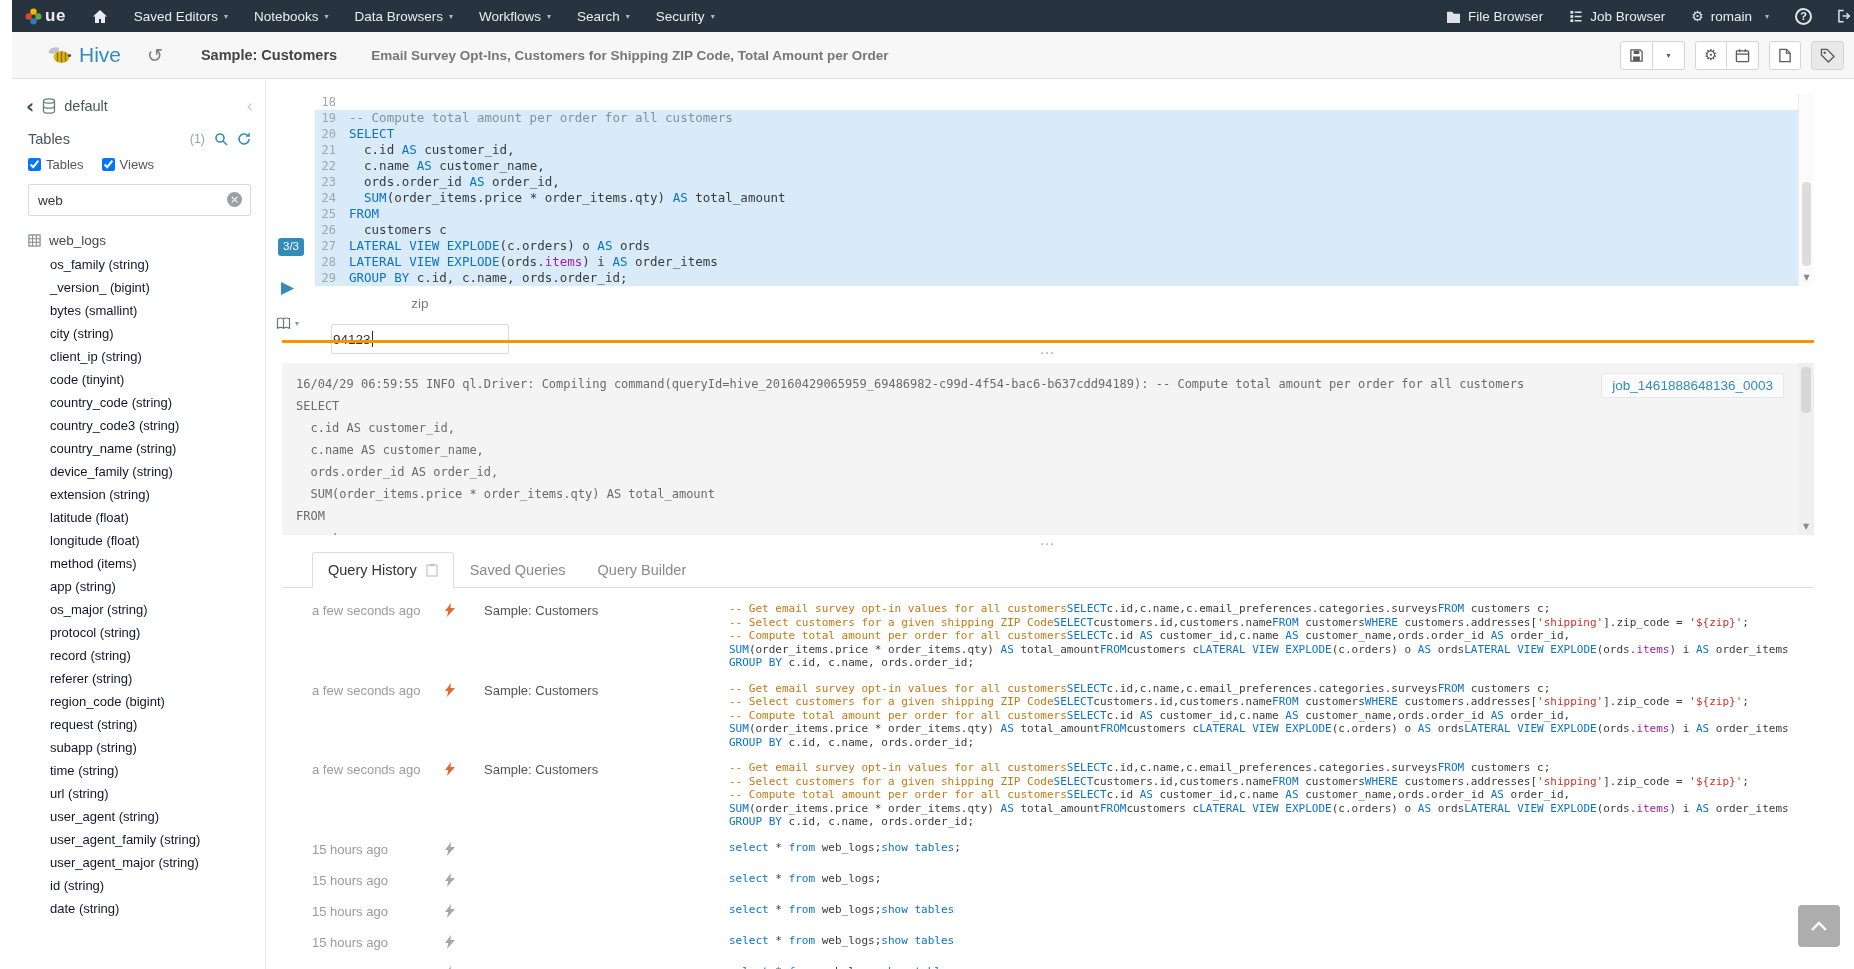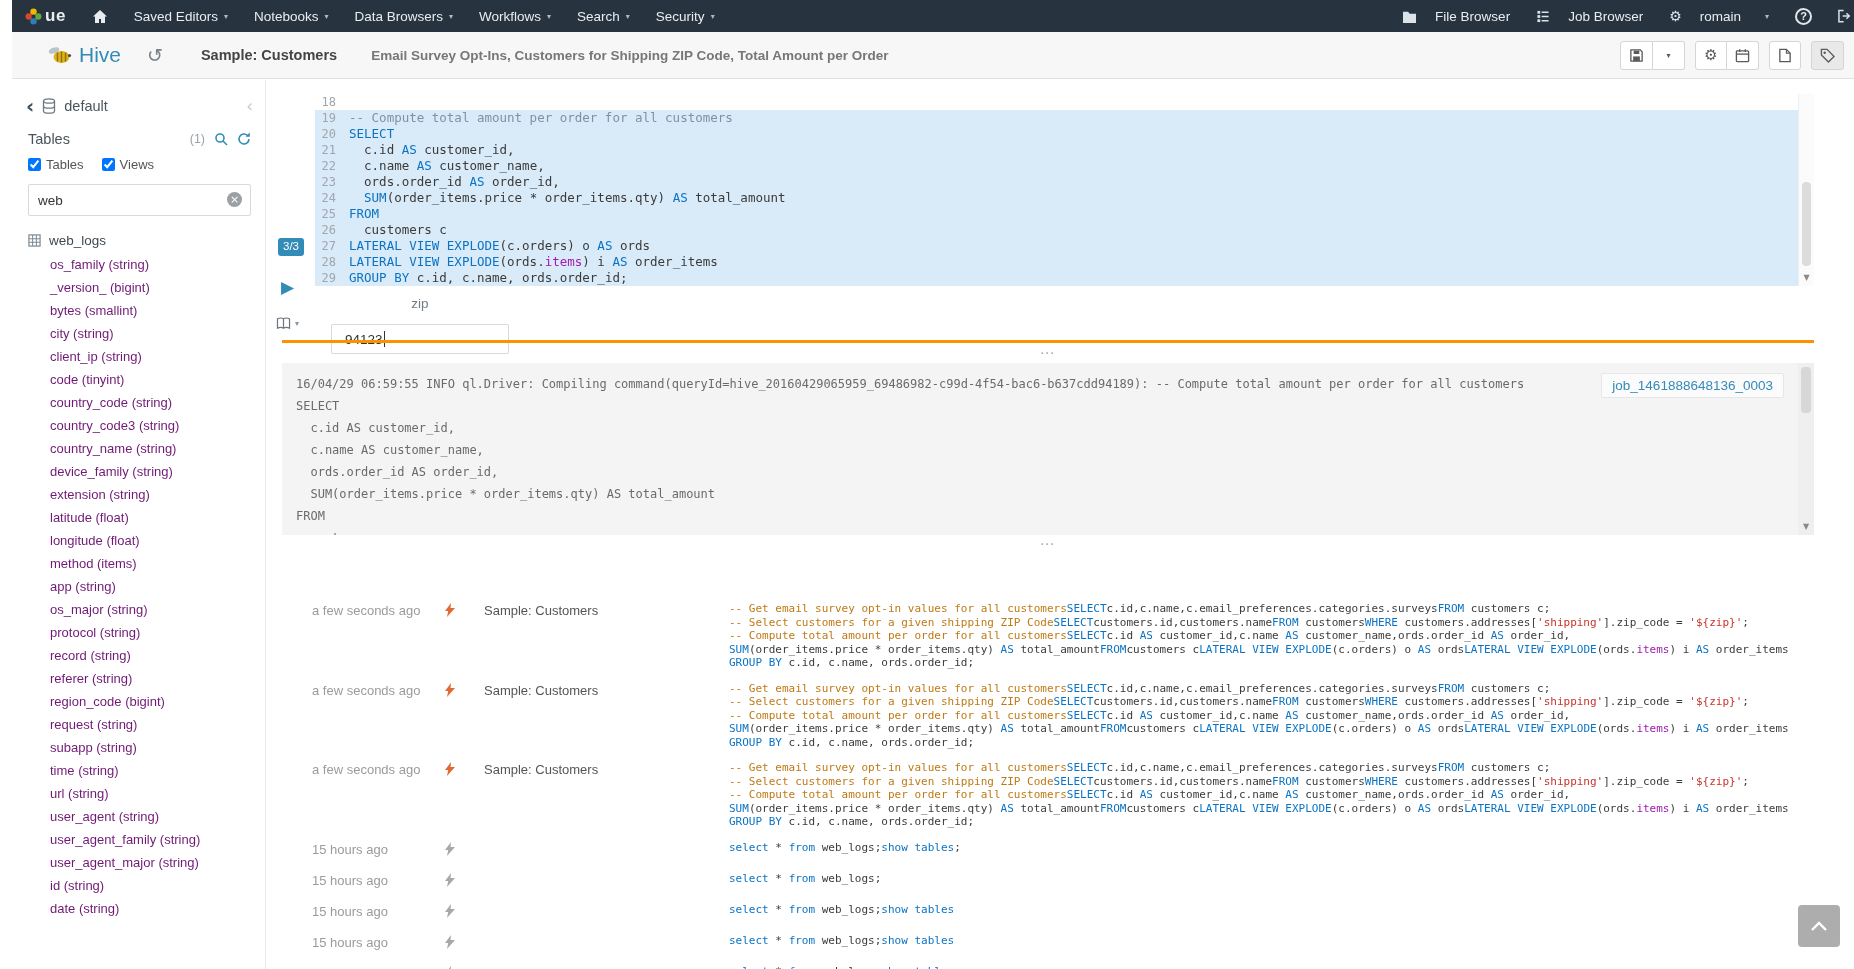--- a/index.html
+++ b/index.html
@@ -9,21 +9,21 @@
   a { text-decoration:none; cursor:pointer; }
   .glyph { font-family:"DejaVu Sans","Liberation Sans",sans-serif; }
 
   
   .navbar { position:absolute; top:0; left:0; right:0; height:32px; background:#27333e; display:flex; align-items:stretch; color:#e9edf0; font-size:13.5px; z-index:20; }
   .navbar a { display:flex; align-items:center; padding:0 13px; color:#e9edf0; }
   .brand { padding:0 10px 0 16px; gap:2px; }
   .brand-txt { font-weight:bold; font-size:17px; letter-spacing:.5px; margin-left:1px; }
   .caret { font-size:8px; margin-left:6px; color:#aeb9c2; }
   .nav-right { margin-left:auto; display:flex; }
-  .nav-right a { gap:18px; }
+  .nav-right a { gap:7px; }
   .help-circle { width:17px; height:17px; border:2px solid #dfe5ea; border-radius:50%; display:flex; align-items:center; justify-content:center; font-size:11px; font-weight:bold; }
   .gear-glyph { font-size:14px; color:#dfe5ea; }
 
   
   .subheader { position:absolute; top:32px; left:0; right:0; height:47px; background:#f7f7f7; border-bottom:1px solid #e2e2e2; display:flex; align-items:center; z-index:10; }
   .app-brand { display:flex; align-items:center; gap:7px; padding-left:34px; }
   .app-name { color:#338bb8; font-size:21px; }
   .hist-btn { color:#7a8087; font-size:19px; margin-left:26px; }
   .q-title { font-size:14.5px; font-weight:bold; color:#444; margin-left:38px; }
   .q-desc { font-size:13.5px; color:#777; margin-left:34px;font-weight:bold; }
@@ -47,21 +47,21 @@
   .th-label { font-size:14.5px; color:#4a545c; }
   .cnt { margin-left:auto; color:#9aa2a9; font-size:12.5px; }
   .assist-tables-head a { display:flex; align-items:center; }
   .assist-filters { display:flex; gap:18px; padding:5px 16px 8px; }
   .assist-filters label { display:flex; gap:5px; align-items:center; font-size:13px; color:#555; cursor:pointer; }
   .assist-filters input { margin:0; width:13px; height:13px; }
   .assist-search { position:relative; margin:4px 14px 10px 16px; }
   .assist-search input { width:100%; height:32px; border:1px solid #d9d9d9; border-radius:2px; padding:0 28px 0 9px; font-size:13.5px; color:#333; font-family:inherit; outline:none; }
   .clear { position:absolute; right:9px; top:8px; width:15px; height:15px; background:#9aa0a5; color:#fff; border-radius:50%; font-size:11px; display:flex; align-items:center; justify-content:center; cursor:pointer; line-height:1; }
   .table-row { display:flex; align-items:center; gap:8px; padding:7px 16px 5px; color:#3f4951; font-size:13.5px; cursor:pointer; }
-  .col-item { padding:3px 8px 3px 38px; height:23px; line-height:17px; font-size:13px; color:#701a75; cursor:pointer; white-space:nowrap; }
+  .col-item { padding:3px 8px 3px 38px; height:23px; line-height:17px; font-size:13px; color:#0f172a; cursor:pointer; white-space:nowrap; }
 
   
   .main { position:absolute; top:80px; left:255px; right:0; bottom:0; background:#fff; }
 
   .exec-badge { position:absolute; left:11px; top:158px; background:#338bb8; color:#fff; font-size:11.5px; padding:2px 5px; border-radius:3px; line-height:1.2; }
   .play-btn { position:absolute; left:14px; top:199px; color:#338bb8; background:none; border:none; font-size:17px; cursor:pointer; padding:0; line-height:1; }
   .var-icon { position:absolute; left:9px; top:237px; display:flex; align-items:center; gap:3px; cursor:pointer; color:#6b7681; }
   .var-icon .caret { color:#8b949c; margin-left:1px; }
 
   .editor { position:absolute; left:48px; top:14px; right:52px; height:192px; background:#fff; }
@@ -74,21 +74,21 @@
   .tk-cm  { color:#7e93a2; }
   .tk-cmo { color:#bf7a16; }
   .tk-st  { color:#c7352b; }
   .tk-kw2 { color:#a21caf; }
   .ed-sb { position:absolute; right:0; top:0; bottom:0; width:16px; background:#fbfbfb; border-left:1px solid #eee; }
   .sb-thumb { position:absolute; left:3px; right:3px; top:46%; bottom:20px; background:#dcdcdc; border-radius:4px; }
   .sb-btn { position:absolute; bottom:1px; left:0; right:0; height:15px; text-align:center; font-size:8px; color:#8a8a8a; line-height:15px; cursor:pointer; }
 
   .var-row { position:absolute; left:64px; top:216px; display:flex; align-items:center; gap:13px;flex-direction:column; }
   .var-row label { color:#737d85; font-size:13.5px; }
-  .var-input { width:178px; height:30px; border:1px solid #d9d9d9; border-radius:2px; background:#fff; display:flex; align-items:center; padding:0 13px; font-size:13.5px; color:#333; cursor:text; }
+  .var-input { width:178px; height:30px; border:1px solid #d9d9d9; border-radius:2px; background:#fff; display:flex; align-items:center; padding:0 1px; font-size:13.5px; color:#333; cursor:text; }
   .tcursor { width:1px; height:16px; background:#333; margin-left:1px; }
 
   .progress { position:absolute; left:15px; right:52px; top:260px; height:3px; background:#fb9200; }
   .grip { position:absolute; left:15px; right:52px; text-align:center; color:#b0b0b0; font-size:15px; letter-spacing:2px; height:12px; line-height:10px; cursor:row-resize; }
   .grip1 { top:268px; } .grip2 { top:459px; }
 
   .log { position:absolute; left:15px; right:52px; top:283px; height:172px; background:#f4f4f4; overflow:hidden; }
   .log-inner { padding:10px 14px; }
   .log-line { font-family:"DejaVu Sans Mono", monospace; font-size:12px; line-height:22px; color:#6b6b6b; white-space:pre; }
   .job-link { position:absolute; right:30px; top:10px; color:#338bb8; font-size:13.5px; background:#fbfbfb; border:1px solid #e7e7e7; padding:4px 10px; border-radius:2px; }
@@ -446,20 +446,33 @@
         </div>
       <a class="job-link">job_1461888648136_0003</a>
       <div class="log-sb">
         <span class="sb-thumb"></span>
         <span class="sb-btn glyph">▼</span>
       </div>
     </div>
 
     <div class="grip grip2 glyph">⋯</div>
 
+    <div class="tabs">
+      <a class="tab active">
+        <span>Query History</span>
+        <span style="display:flex;opacity:.55;">
+          <svg width="12" height="14" viewBox="0 0 12 14">
+              <rect x="1" y="2" width="10" height="11" fill="none" stroke="#9a9a9a" stroke-width="1.3"></rect>
+              <rect x="3.5" y="0.8" width="5" height="2.4" fill="#9a9a9a"></rect>
+            </svg>
+        </span>
+      </a>
+      <a class="tab">Saved Queries</a>
+      <a class="tab">Query Builder</a>
+    </div>
 
     <div class="history" id="history-rows">
         <div class="h-row">
           <div class="h-time">a few seconds ago</div>
           <div class="h-status"><svg width="12" height="14" viewBox="0 0 12 14">
               <path d="M7 0 1 8h3.2L3 14l8-9H6.5z" fill="#dd6b33"></path>
             </svg></div>
           <div class="h-name">Sample: Customers</div>
           <div class="h-sql"><span class="tk-cmo">-- Get email survey opt-in values for all customers</span><span class="tk-kw">SELECT</span><span class="tk-pl">c.id,c.name,c.email_preferences.categories.surveys</span><span class="tk-kw">FROM</span><span class="tk-pl"> customers c;</span><br><span class="tk-cmo">-- Select customers for a given shipping ZIP Code</span><span class="tk-kw">SELECT</span><span class="tk-pl">customers.id,customers.name</span><span class="tk-kw">FROM</span><span class="tk-pl"> customers</span><span class="tk-kw">WHERE</span><span class="tk-pl"> customers.addresses[</span><span class="tk-st">'shipping'</span><span class="tk-pl">].zip_code = </span><span class="tk-st">'${zip}'</span><span class="tk-pl">;</span><br><span class="tk-cmo">-- Compute total amount per order for all customers</span><span class="tk-kw">SELECT</span><span class="tk-pl">c.id </span><span class="tk-kw">AS</span><span class="tk-pl"> customer_id,c.name </span><span class="tk-kw">AS</span><span class="tk-pl"> customer_name,ords.order_id </span><span class="tk-kw">AS</span><span class="tk-pl"> order_id,</span><br><span class="tk-kw">SUM</span><span class="tk-pl">(order_items.price * order_items.qty) </span><span class="tk-kw">AS</span><span class="tk-pl"> total_amount</span><span class="tk-kw">FROM</span><span class="tk-pl">customers c</span><span class="tk-kw">LATERAL VIEW EXPLODE</span><span class="tk-pl">(c.orders) o </span><span class="tk-kw">AS</span><span class="tk-pl"> ords</span><span class="tk-kw">LATERAL VIEW EXPLODE</span><span class="tk-pl">(ords.</span><span class="tk-kw2">items</span><span class="tk-pl">) i </span><span class="tk-kw">AS</span><span class="tk-pl"> order_items</span><br><span class="tk-kw">GROUP BY</span><span class="tk-pl"> c.id, c.name, ords.order_id;</span></div>
         </div>

